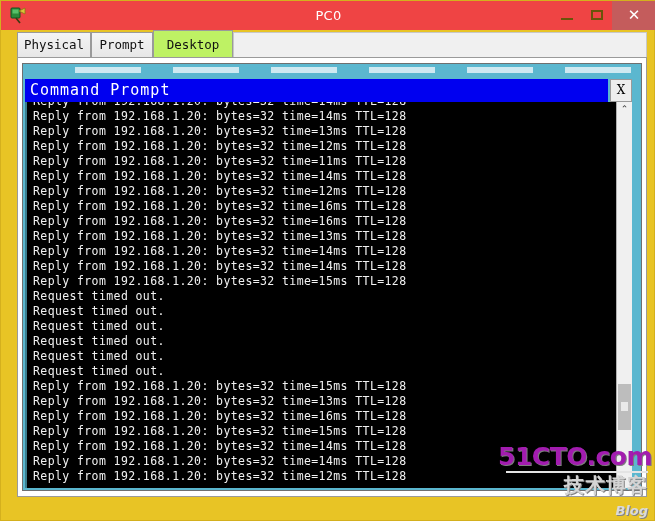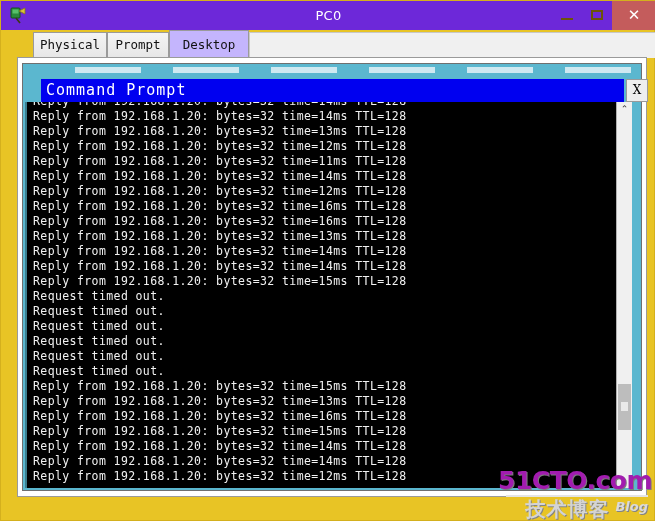--- a/index.html
+++ b/index.html
@@ -24,21 +24,21 @@
     box-sizing: border-box;
     border: 1px solid #d4b01d;
   }
 
   
   #title-bar {
     position: absolute;
     left: 0; top: 0;
     width: 655px;
     height: 29px;
-    background: #6d28d9;
+    background: #ef4444;
   }
   #window-icon {
     position: absolute;
     left: 7px; top: 4px;
     width: 20px; height: 20px;
   }
   #window-title {
     position: absolute;
     left: 0; top: 0;
     width: 655px;
@@ -76,21 +76,21 @@
     position: absolute; left: 0; top: 0;
     width: 44px; height: 29px;
     line-height: 29px; text-align: center;
     color: #ffffff; font-size: 15px;
     font-family: "DejaVu Sans", sans-serif;
   }
 
   
   #tab-strip {
     position: absolute;
-    left: 32px; top: 29px;
+    left: 16px; top: 29px;
     width: 583px; height: 28px;
     background: #e8c425;
   }
   .tab {
     position: absolute;
     top: 2px;
     height: 26px;
     box-sizing: border-box;
     font-family: "DejaVu Sans Mono", monospace;
     font-size: 12.5px;
@@ -99,21 +99,21 @@
     line-height: 24px;
     border: 1px solid #9a9a9a;
     border-bottom: none;
     background: linear-gradient(to bottom, #f4f4f4 0%, #e6e6e6 100%);
     cursor: default;
   }
   #tab-physical { left: 0px;   width: 74px; }
   #tab-config   { left: 74px;  width: 62px; }
   #tab-desktop  {
     left: 136px; width: 80px;
-    background: #c4b5fd;
+    background: #bef264;
     height: 28px;
     top: 0px;
     line-height: 27px;
     border: 1px solid #9a9a9a;
     border-bottom: none;
   }
   #tab-filler {
     position: absolute;
     left: 216px; top: 2px;
     width: 414px; height: 26px;
@@ -153,21 +153,21 @@
 
   
   #cmd-window {
     position: absolute;
     left: 24px; top: 78px;
     width: 607px; height: 409px;
   }
   #cmd-titlebar {
     position: absolute;
     left: 0; top: 0;
-    width: 592px; height: 23px; margin-left: 16px;
+    width: 592px; height: 23px;
   }
   #cmd-titlebar-bg {
     position: absolute;
     left: 0; top: 0;
     width: 583px; height: 23px;
     background: #0000f0;
   }
   #cmd-title {
     position: absolute;
     left: 5px; top: 0;
@@ -268,23 +268,24 @@
     line-height: 27px;
     text-shadow: 1px 1px 0 #7d7d7d;
   }
   #watermark-rule {
     height: 2px;
     background: #e4e4e4;
     margin: 1px 0 1px 8px;
   }
   #watermark-sub-row {
     display: flex;
-    align-items: flex-start;
+    align-items: flex-end;
     justify-content: flex-end;
     gap: 6px;
+    flex-direction: column;
   }
   #watermark-cn {
     font-family: "DejaVu Sans", sans-serif;
     font-size: 20px;
     font-weight: bold;
     color: #d4d4d4;
     letter-spacing: 1px;
     line-height: 22px;
     text-shadow: 1px 1px 0 #848484;
   }

